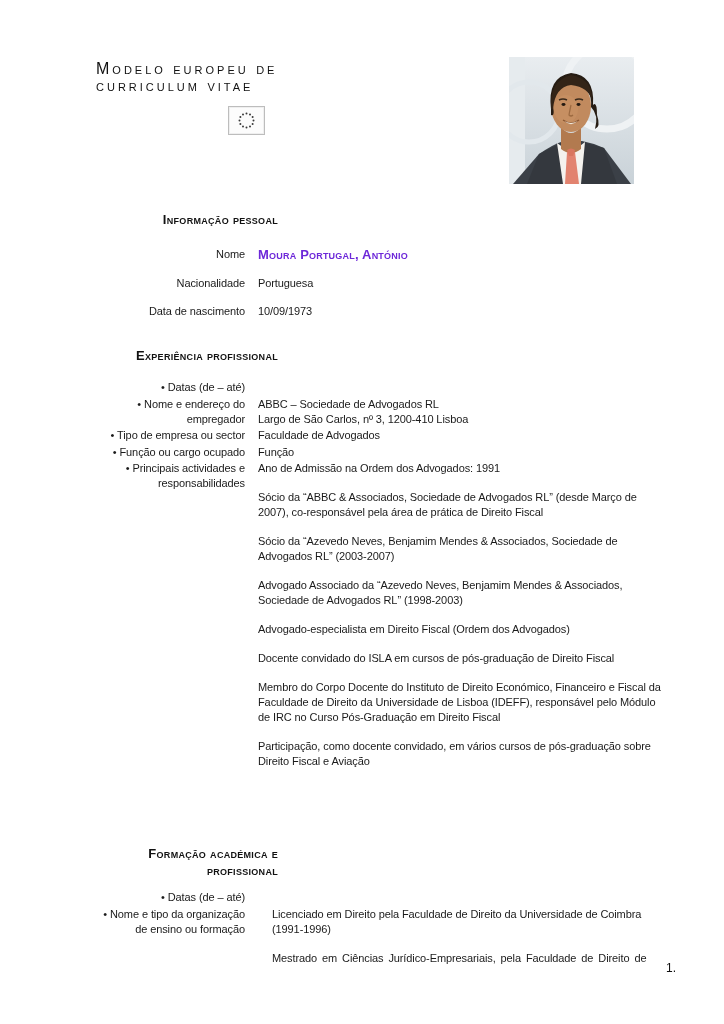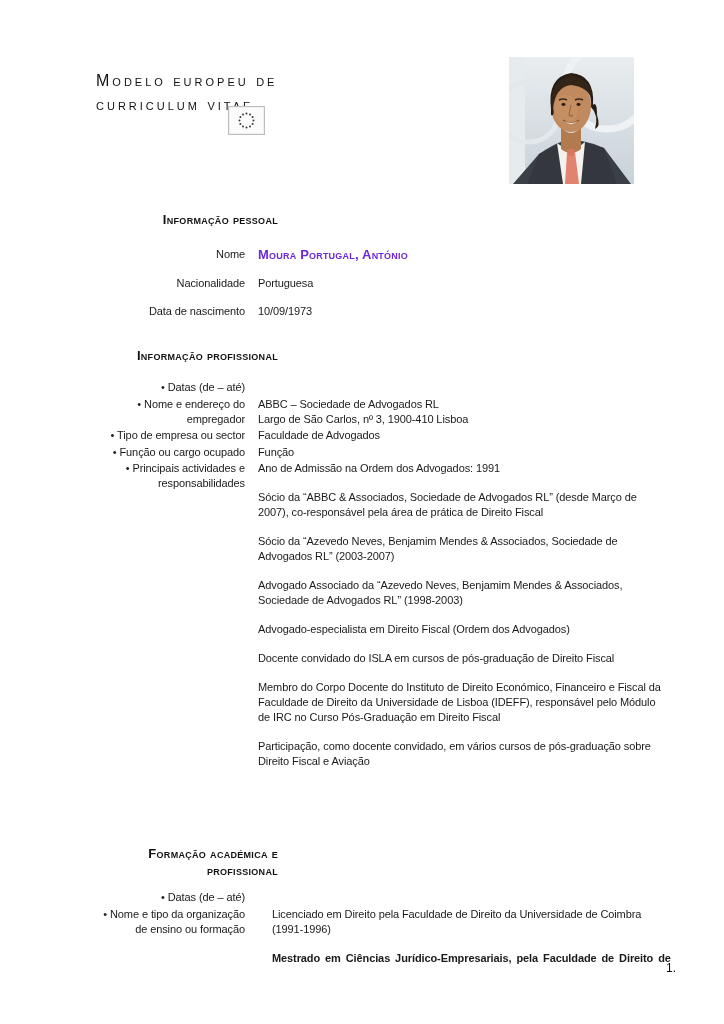--- a/index.html
+++ b/index.html
@@ -1,20 +1,20 @@
 <!DOCTYPE html>
 <html><head>
 <meta charset="utf-8">
 <style>
   html,body{margin:0;padding:0;background:#ffffff;}
   .page{position:relative;width:724px;height:1024px;background:#fff;overflow:hidden;
         font-family:"Liberation Sans", sans-serif;color:#1a1a1a;}
   .lines{white-space:pre;}
   
-  .title{position:absolute;left:96px;top:69px;font-size:16px;line-height:24px;
+  .title{position:absolute;left:96px;top:60px;font-size:16px;line-height:17px;
          font-variant:small-caps;letter-spacing:3px;color:#111;}
   
   .flag{position:absolute;left:228px;top:106px;width:35px;height:27px;background:#fcfcfc;
         border:1px solid #bdbdbd;box-shadow:inset 0 0 0 1px #efefef;}
   
   .photo{position:absolute;left:509px;top:57px;width:125px;height:127px;}
   .photo svg{display:block;}
   
   .sec{position:absolute;left:0;width:724px;}
   .sec-personal{top:211px;}
@@ -26,21 +26,21 @@
         font-size:11px;line-height:15px;letter-spacing:-.1px;}
   .rows-personal{row-gap:13px;margin-top:19px;}
   .rows-exp{margin-top:16px;}
   .rows-edu{margin-top:11px;grid-template-columns:245px 357px;}
   .rows-edu .val{padding-left:14px;}
   .lab{text-align:right;margin-left:40px;}
   .val{text-align:left;}
   .name-val{font-size:13px;font-weight:bold;font-variant:small-caps;letter-spacing:.2px;color:#6d28d9;}
   .para{margin:0 0 14px 0;white-space:pre;}
   .para:last-child{margin-bottom:0;}
-  .gap-sm{margin-top:14px;font-weight:bold;}
+  .gap-sm{margin-top:14px;}
   .stretch{word-spacing:2px;}
   .pageno{position:absolute;left:666px;top:961px;font-size:12px;color:#111;}
 </style>
 </head>
 <body>
 
 <div class="page">
 
   <div class="title lines">Modelo europeu de
 curriculum vitae</div>
@@ -113,29 +113,29 @@
       <div class="lab">Nome</div>
       <div class="val"><span class="name-val">Moura Portugal, António</span></div>
       <div class="lab">Nacionalidade</div>
       <div class="val">Portuguesa</div>
       <div class="lab">Data de nascimento</div>
       <div class="val">10/09/1973</div>
     </div>
   </section>
 
   <section class="sec sec-exp">
-    <div class="sec-heading">Informação profissional</div>
+    <div class="sec-heading">Experiência profissional</div>
     <div class="rows rows-exp">
       <div class="lab lines">• Datas (de – até)</div>
       <div class="val lines"></div>
 
       <div class="lab lines">• Nome e endereço do
 empregador</div>
       <div class="val lines">ABBC – Sociedade de Advogados RL
-Largo de São Carlos, nº 3, 1900-410 Lisboa</div>
+Largo de São Carlos, nº 3, 1200-410 Lisboa</div>
 
       <div class="lab lines">• Tipo de empresa ou sector</div>
       <div class="val lines">Faculdade de Advogados</div>
 
       <div class="lab lines">• Função ou cargo ocupado</div>
       <div class="val lines">Função</div>
 
       <div class="lab lines">• Principais actividades e
 responsabilidades</div>
       <div class="val">

